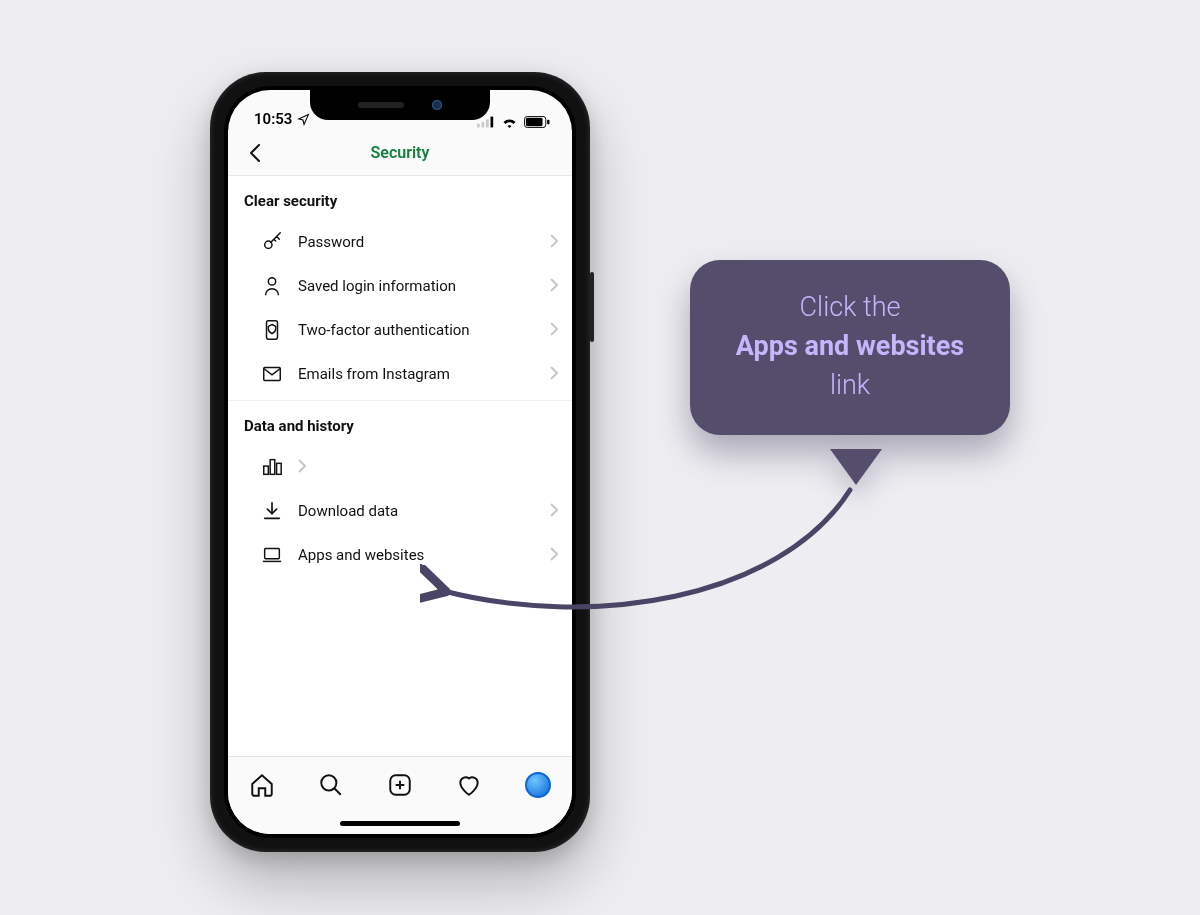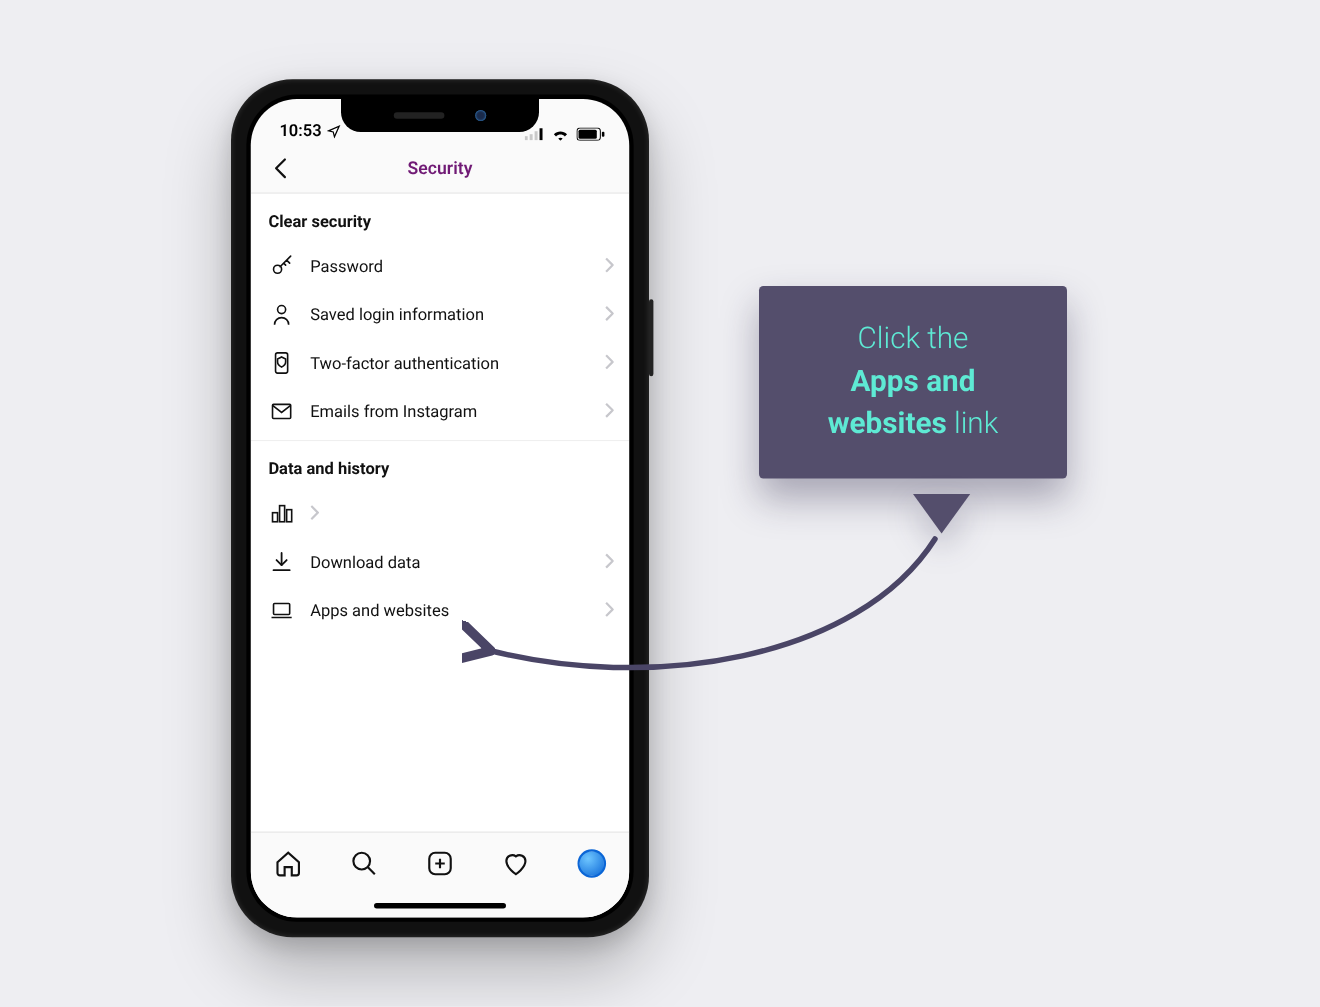--- a/index.html
+++ b/index.html
@@ -75,38 +75,38 @@
     height:46px;
     border-bottom:1px solid #e6e6e6;
     display:flex; align-items:center; justify-content:center;
     position:relative;
     background:#fafafa;
   }
   .navhead .back{
     position:absolute; left:14px; top:50%; transform:translateY(-50%);
     width:26px; height:26px; display:flex; align-items:center; justify-content:center;
   }
-  .navhead .title{ font-size:16px; font-weight:600; color:#701a75;}
+  .navhead .title{ font-size:16px; font-weight:600; color:#15803d;}
 
   .content{
     flex:1;
     background:#fff;
     overflow:hidden;
   }
 
   .section-title{
     font-size:15px; font-weight:700; color:#111;
     padding:16px 16px 10px 16px;
   }
   .divider{ height:1px; background:#efefef; margin-top:4px;}
 
   .row{
     display:flex; align-items:center;
     height:44px;
-    padding:0 14px 0 16px;
+    padding:0 14px 0 32px;
   }
   .row .ico{
     width:24px; height:24px;
     margin-right:14px;
     display:flex; align-items:center; justify-content:center;
     color:#111;
   }
   .row .lbl{
     flex:1;
     font-size:15px; color:#111;
@@ -125,24 +125,24 @@
   .tabbar .tab{ width:34px; height:34px; display:flex; align-items:center; justify-content:center;}
   .home-indicator{
     height:22px; display:flex; align-items:center; justify-content:center; background:#fafafa;
   }
   .home-indicator .bar{ width:120px; height:5px; background:#000; border-radius:3px;}
 
   
   .callout{
     position:absolute;
     left:690px; top:260px;
-    width:280px;
+    width:320px;
     background:#544e6c;
-    color:#5eead4;
-    border-radius:4px;
+    color:#c4b5fd;
+    border-radius:30px;
     padding:28px 30px 30px 30px;
     font-size:27px;
     line-height:1.45;
     text-align:center;
     box-shadow:0 18px 34px rgba(40,34,70,.35);
   }
   .callout .light{ font-weight:300;}
   .callout .bold{ font-weight:700;}
   .callout-tail{
     position:absolute;

